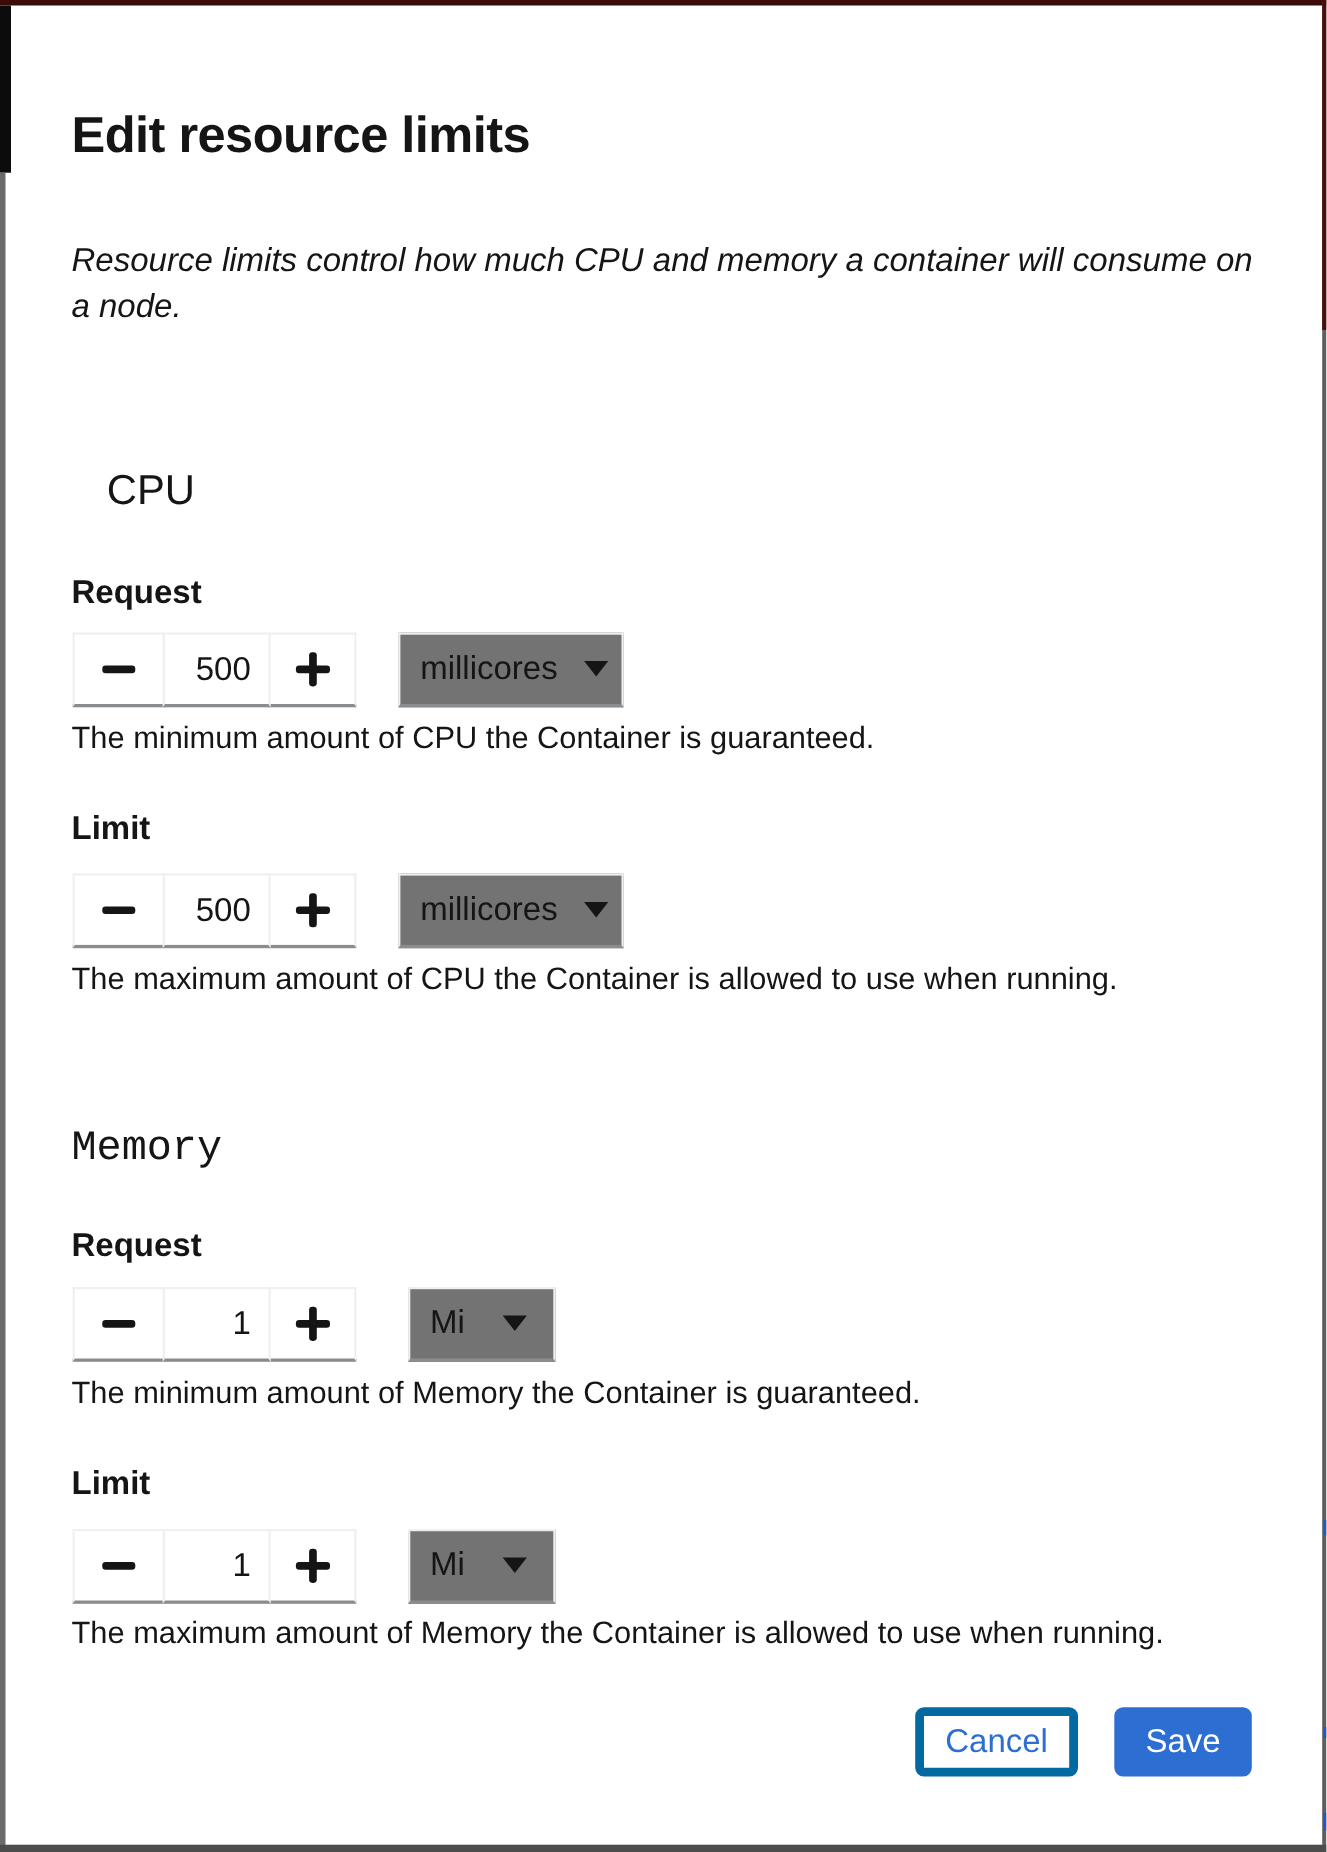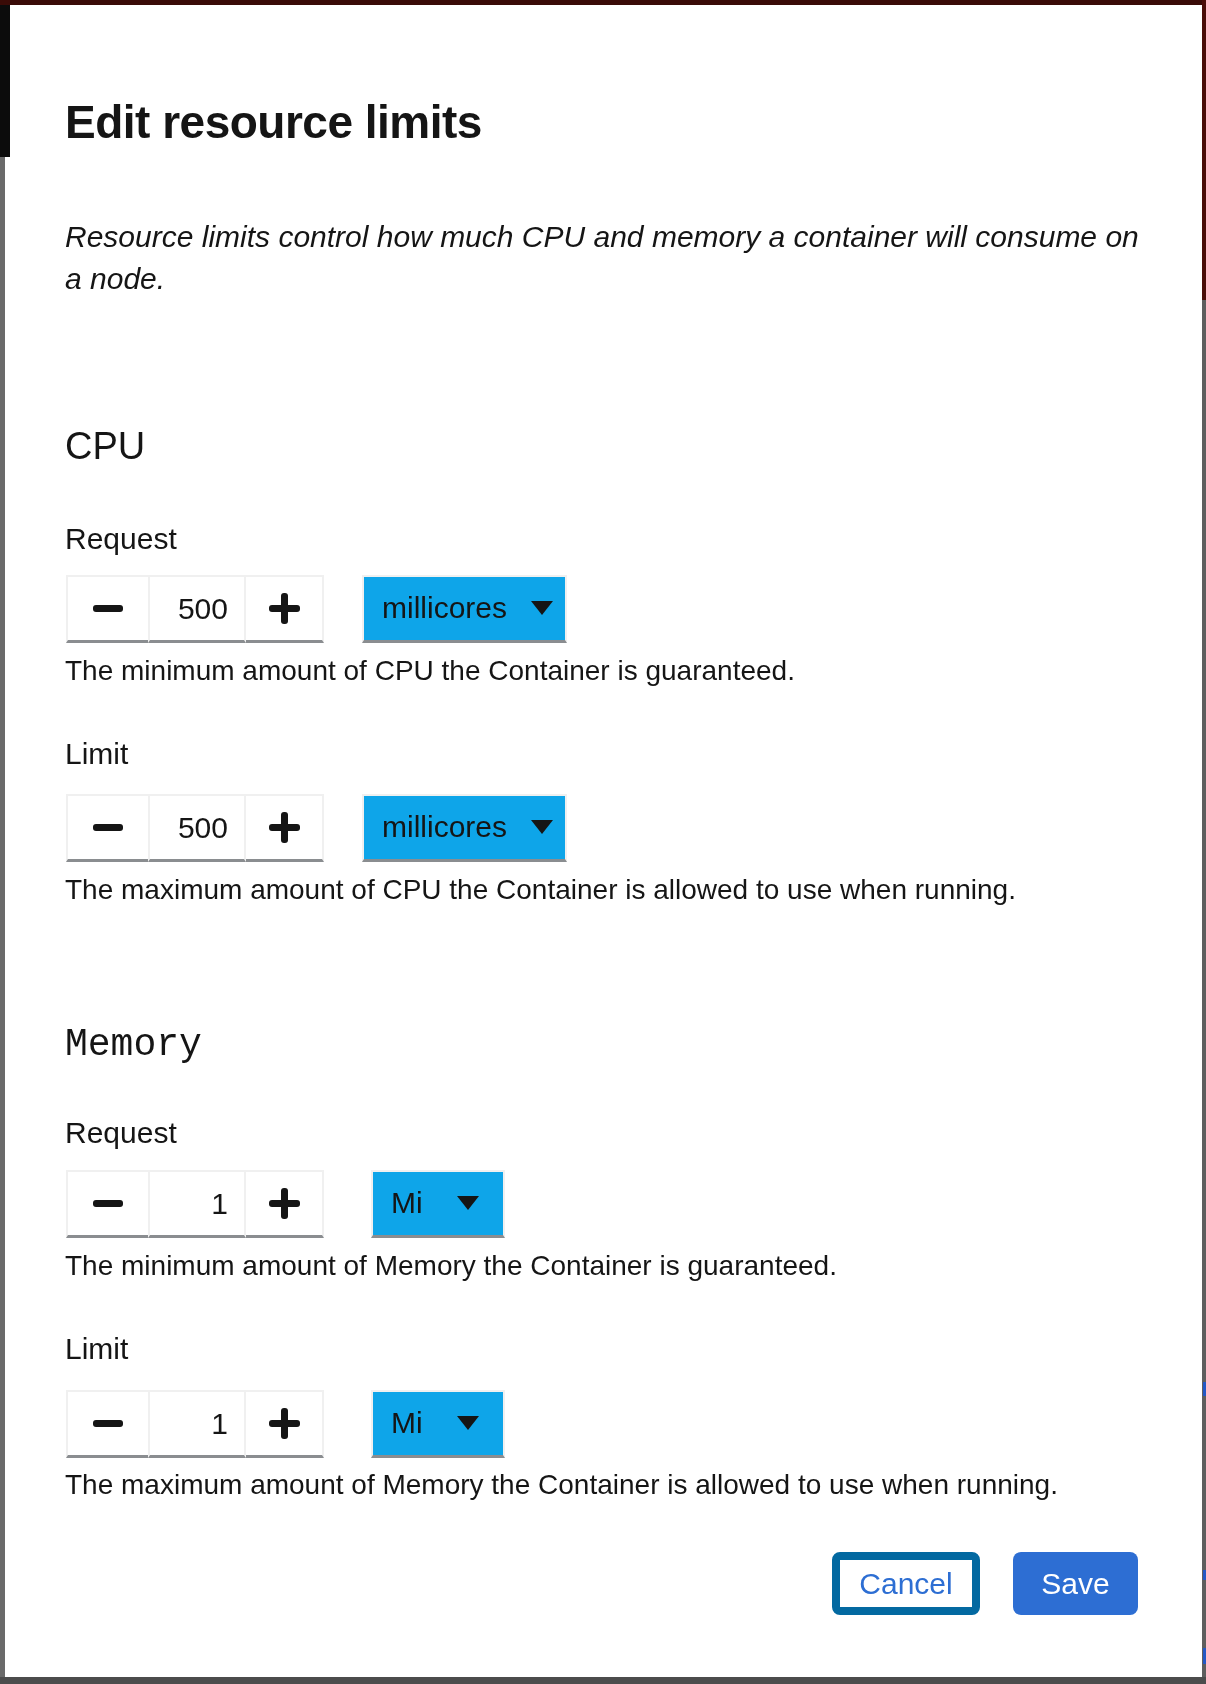--- a/index.html
+++ b/index.html
@@ -36,21 +36,21 @@
     display:flex;align-items:center;gap:13px;
     font-size:30px;
   }
   .badge{
     width:41px;height:41px;border-radius:50%;
     background:#4394e5;color:#ffffff;
     display:flex;align-items:center;justify-content:center;
     font-size:25px;font-weight:700;
   }
   .section-heading{left:65px;font-size:38px;font-weight:400;line-height:1.2;}
-  .field-label{left:65px;font-size:30px;font-weight:400;line-height:1.2;}
+  .field-label{left:65px;font-size:30px;font-weight:700;line-height:1.2;}
   .helper{left:65px;font-size:28px;line-height:1.4;color:#151515;}
 
   .input-row{left:66px;height:68px;display:flex;align-items:stretch;}
   .seg{
     box-sizing:border-box;height:68px;background:#fff;
     border:2px solid #f0f0f0;border-bottom:3px solid #8a8d90;
     display:flex;align-items:center;justify-content:center;
   }
   .seg + .seg{margin-left:-2px;}
   .spin-btn{padding:0;cursor:pointer;font:inherit;color:#151515;}
@@ -61,21 +61,21 @@
     font-size:30px;color:#151515;text-align:right;
     padding:0 16px 0 4px;outline:none;
   }
   input.seg{display:inline-block;}
   .icon-minus{width:30px;height:7px;background:#151515;border-radius:3px;display:block;}
   .icon-plus{position:relative;width:31px;height:31px;display:block;}
   .icon-plus::before,.icon-plus::after{content:"";position:absolute;background:#151515;border-radius:3px;}
   .icon-plus::before{left:0;top:12px;width:31px;height:7px;}
   .icon-plus::after{left:12px;top:0;width:7px;height:31px;}
   .unit-select{
-    box-sizing:border-box;height:68px;background:#0ea5e9;
+    box-sizing:border-box;height:68px;background:#737373;
     border:2px solid #f0f0f0;border-bottom:3px solid #8a8d90;
     display:flex;align-items:center;justify-content:space-between;
     font-size:30px;cursor:pointer;
     padding:0 24px 1px 18px;
   }
   .unit-millicores{margin-left:38px;width:205px;}
   .unit-mi{margin-left:47px;width:134px;align-items:center;}
   .caret-down{
     width:0;height:0;margin-left:24px;
     border-left:11px solid transparent;
@@ -114,21 +114,21 @@
     <div class="artifact" style="top:1382px;height:14px;"></div>
     <div class="artifact" style="top:1570px;height:10px;"></div>
     <div class="artifact" style="top:1648px;height:16px;"></div>
   </div>
   <div class="strip strip-bottom"></div>
 
   <h1 class="abs modal-title">Edit resource limits</h1>
   <p class="abs modal-desc">Resource limits control how much CPU and memory a container will consume on a node.</p>
 
 
-  <h2 class="abs section-heading" style="top:392px;">CPU</h2>
+  <h2 class="abs section-heading" style="top:392px;margin-left:32px;">CPU</h2>
 
   <div class="abs field-label" style="top:521px;">Request</div>
   <div class="abs input-row" style="top:575px;">
     <button class="seg spin-btn minus">
         <span class="icon-minus"></span>
       </button>
     <input class="seg num-input" value="500" style="">
     <button class="seg spin-btn plus">
         <span class="icon-plus"></span>
       </button>

